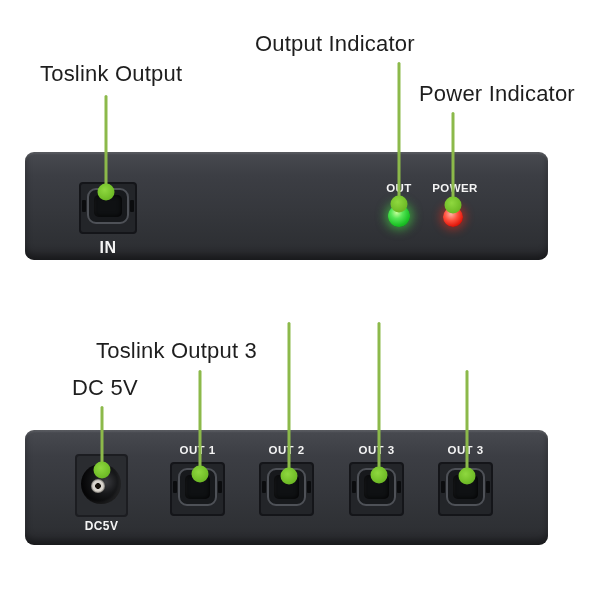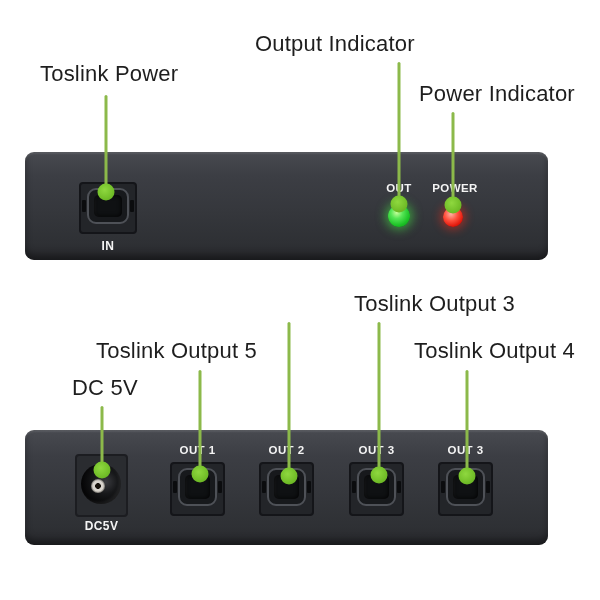--- a/index.html
+++ b/index.html
@@ -80,36 +80,34 @@
     position:absolute;left:66px;top:49px;width:14px;height:14px;border-radius:50%;
     background:radial-gradient(circle, #17120c 0 26%, #d8d4cd 32% 52%, #8d8a84 66%, #3f3d39 100%);
     z-index:5;
   }
 </style>
 </head>
 <body>
 
 <div class="stage">
 
-  <div class="ann" style="left:40px;top:61px">Toslink Power</div>
+  <div class="ann" style="left:40px;top:61px">Toslink Output</div>
   <div class="ann" style="left:419px;top:81px">Power Indicator</div>
   <div class="ann" style="left:255px;top:31px">Output Indicator</div>
-  <div class="ann" style="left:354px;top:291px">Toslink Output 3</div>
-  <div class="ann" style="left:96px;top:338px">Toslink Output 5</div>
-  <div class="ann" style="left:414px;top:338px">Toslink Output 4</div>
+  <div class="ann" style="left:96px;top:338px">Toslink Output 3</div>
   <div class="ann" style="left:72px;top:375px">DC 5V</div>
 
   <div class="panel front">
     <div class="tport" style="left:54px;top:30px;width:58px;height:52px">
       <div class="tp-inner"></div>
       <div class="tp-core"></div>
       <div class="tp-tab left"></div>
       <div class="tp-tab right"></div>
     </div>
-    <div class="panel-text" style="left:54px;top:87px;width:58px;font-size:12px">IN</div>
+    <div class="panel-text" style="left:54px;top:87px;width:58px;font-size:16px">IN</div>
 
     <div class="panel-text" style="left:344px;top:30px;width:60px">OUT</div>
     <div class="led green" style="left:363px;top:53px"></div>
 
     <div class="panel-text" style="left:400px;top:30px;width:60px">POWER</div>
     <div class="led red" style="left:418px;top:55px"></div>
   </div>
 
   <div class="panel back">
     <div class="dc-recess"></div>

